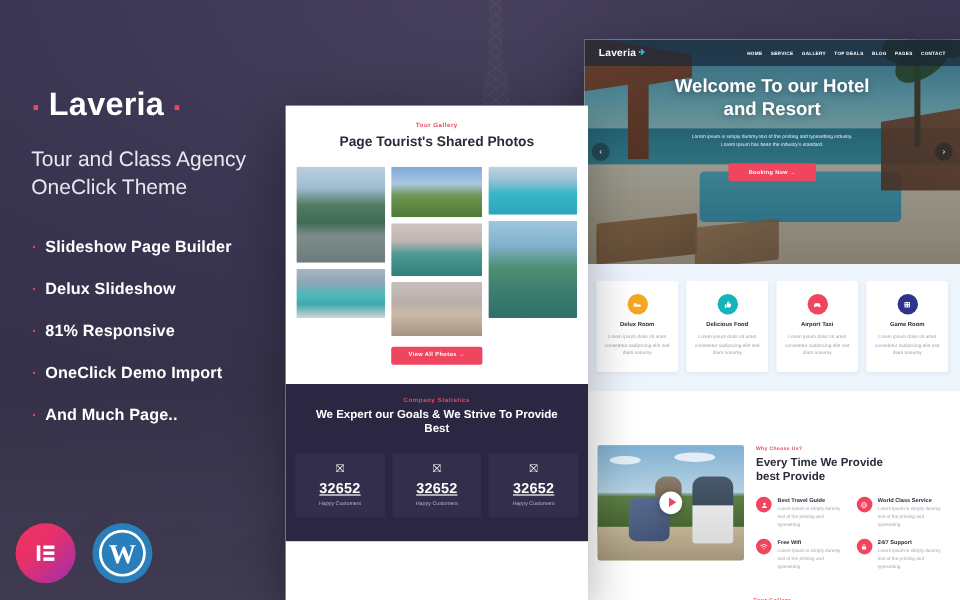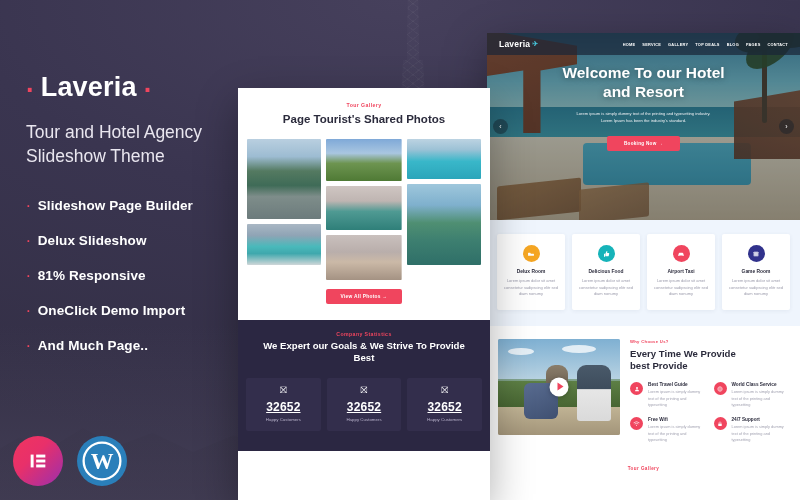--- a/index.html
+++ b/index.html
@@ -114,21 +114,21 @@
   .arrow.lft{left:6px;} .arrow.rgt{right:6px;}
 
   .svc{background:#eff5fd;padding:14px 10px 16px;display:flex;gap:7px;}
   .card{flex:1;background:#fff;border-radius:2px;padding:11px 5px 12px;text-align:center;
     box-shadow:0 1px 4px rgba(40,60,90,.07);}
   .cico{width:17px;height:17px;border-radius:50%;margin:0 auto 7px;display:flex;
     align-items:center;justify-content:center;font-size:7px;color:#fff;}
   .ctitle{font-size:4.9px;font-weight:700;color:#2c2c3d;}
   .ctext{font-size:4px;color:#9b9bab;line-height:1.65;margin-top:4px;}
 
-  .why{padding:13px 11px 13px;display:flex;gap:10px;background:#fff;}
+  .why{padding:13px 11px 13px;display:flex;gap:10px;background:#fff;margin-top:32px;}
   .why-media{width:122px;height:96px;border-radius:2px;position:relative;overflow:hidden;
     background:linear-gradient(to bottom,#8fb9d6 0%,#9dc3d8 30%,#6a8a52 52%,#4e6e3e 72%,#b9a98a 100%);}
   .wm-sky{position:absolute;left:0;right:0;top:0;height:40px;background:linear-gradient(to bottom,#7fb0d2,#b7d2e2);}
   .wm-cloud{position:absolute;background:rgba(255,255,255,.75);border-radius:50%;}
   .wm-rock{position:absolute;left:48px;top:26px;width:22px;height:24px;border-radius:9px 9px 4px 4px;
     background:linear-gradient(to bottom,#8a7d6a,#6b5f4f);}
   .wm-forest{position:absolute;left:0;right:0;top:42px;height:30px;background:linear-gradient(to bottom,#5d7f45,#44612f);}
   .wm-ground{position:absolute;left:0;right:0;bottom:0;height:28px;background:linear-gradient(to bottom,#c0b394,#a3957a);}
   .wm-person{position:absolute;right:9px;top:26px;width:34px;height:56px;
     background:linear-gradient(to bottom,#4a5a6a 0%,#3d4c5c 42%,#e6e6e6 44%,#dadada 100%);
@@ -165,22 +165,22 @@
 
 <div class="left">
 
   <div class="brand">
     <span class="dot">.</span>
     <span>Laveria</span>
     <span class="dot">.</span>
   </div>
 
   <div class="tagline">
-    <div>Tour and Hotel Agency</div>
-    <div>Slideshow Theme</div>
+    <div>Tour and Class Agency</div>
+    <div>OneClick Theme</div>
   </div>
 
   <div class="feat">
     <span class="fd">.</span>
     <span class="txt">Slideshow Page Builder</span>
   </div>
   <div class="feat">
     <span class="fd">.</span>
     <span class="txt">Delux Slideshow</span>
   </div>

